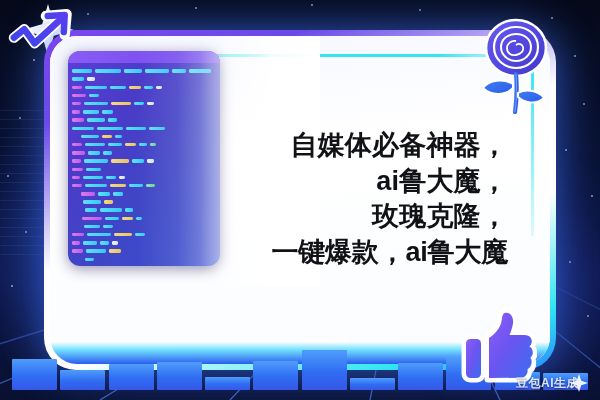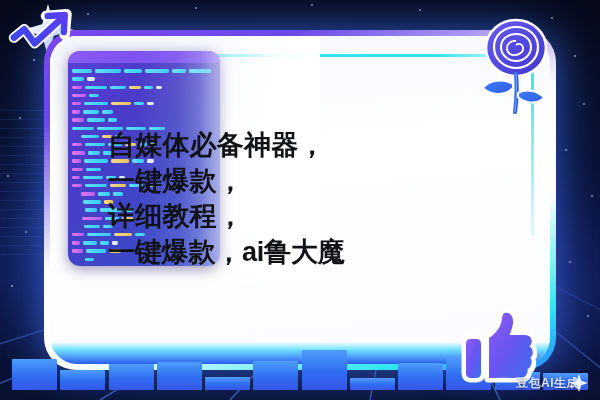--- a/index.html
+++ b/index.html
@@ -123,21 +123,21 @@
   
   .code-wash {
     position:absolute; left:150px; top:0; width:120px; height:250px;
     background: linear-gradient(90deg, rgba(255,255,255,0.0) 0%, rgba(255,255,255,0.92) 60%, #ffffff 100%);
     pointer-events:none;
   }
 
   
   #headline {
     position:absolute; left:58px; top:92px; width:400px;
-    text-align:left;
+    text-align:right;
     color:#111215;
     font-weight:bold;
     font-size:27px;
     line-height:1.32;
     letter-spacing:0.2px;
     white-space:nowrap;
   }
   #headline .hl-line { display:block; }
   #headline .hl-line.wide { font-size:27px; letter-spacing:-0.2px; }
 
@@ -397,22 +397,22 @@
               <span class="tok" style="width: 11px; background: linear-gradient(90deg, rgb(242, 217, 138), rgb(232, 196, 94));"></span>
               <span class="tok" style="width: 8px; background: linear-gradient(90deg, rgb(95, 224, 255), rgb(54, 200, 245));"></span>
             </div>
           </div>
         <div class="code-fade"></div>
       </div>
       <div class="code-wash"></div>
 
       <div id="headline">
         <span class="hl-line">自媒体必备神器，</span>
-        <span class="hl-line">一键爆款，</span>
-        <span class="hl-line">详细教程，</span>
+        <span class="hl-line">ai鲁大魔，</span>
+        <span class="hl-line">玫瑰克隆，</span>
         <span class="hl-line wide">一键爆款，ai鲁大魔</span>
       </div>
 
       <div class="card-bottom-glow"></div>
     </div>
   </div>
 
   <div id="rose">
     <svg viewBox="0 0 78 100" width="78" height="100">
       <defs>

